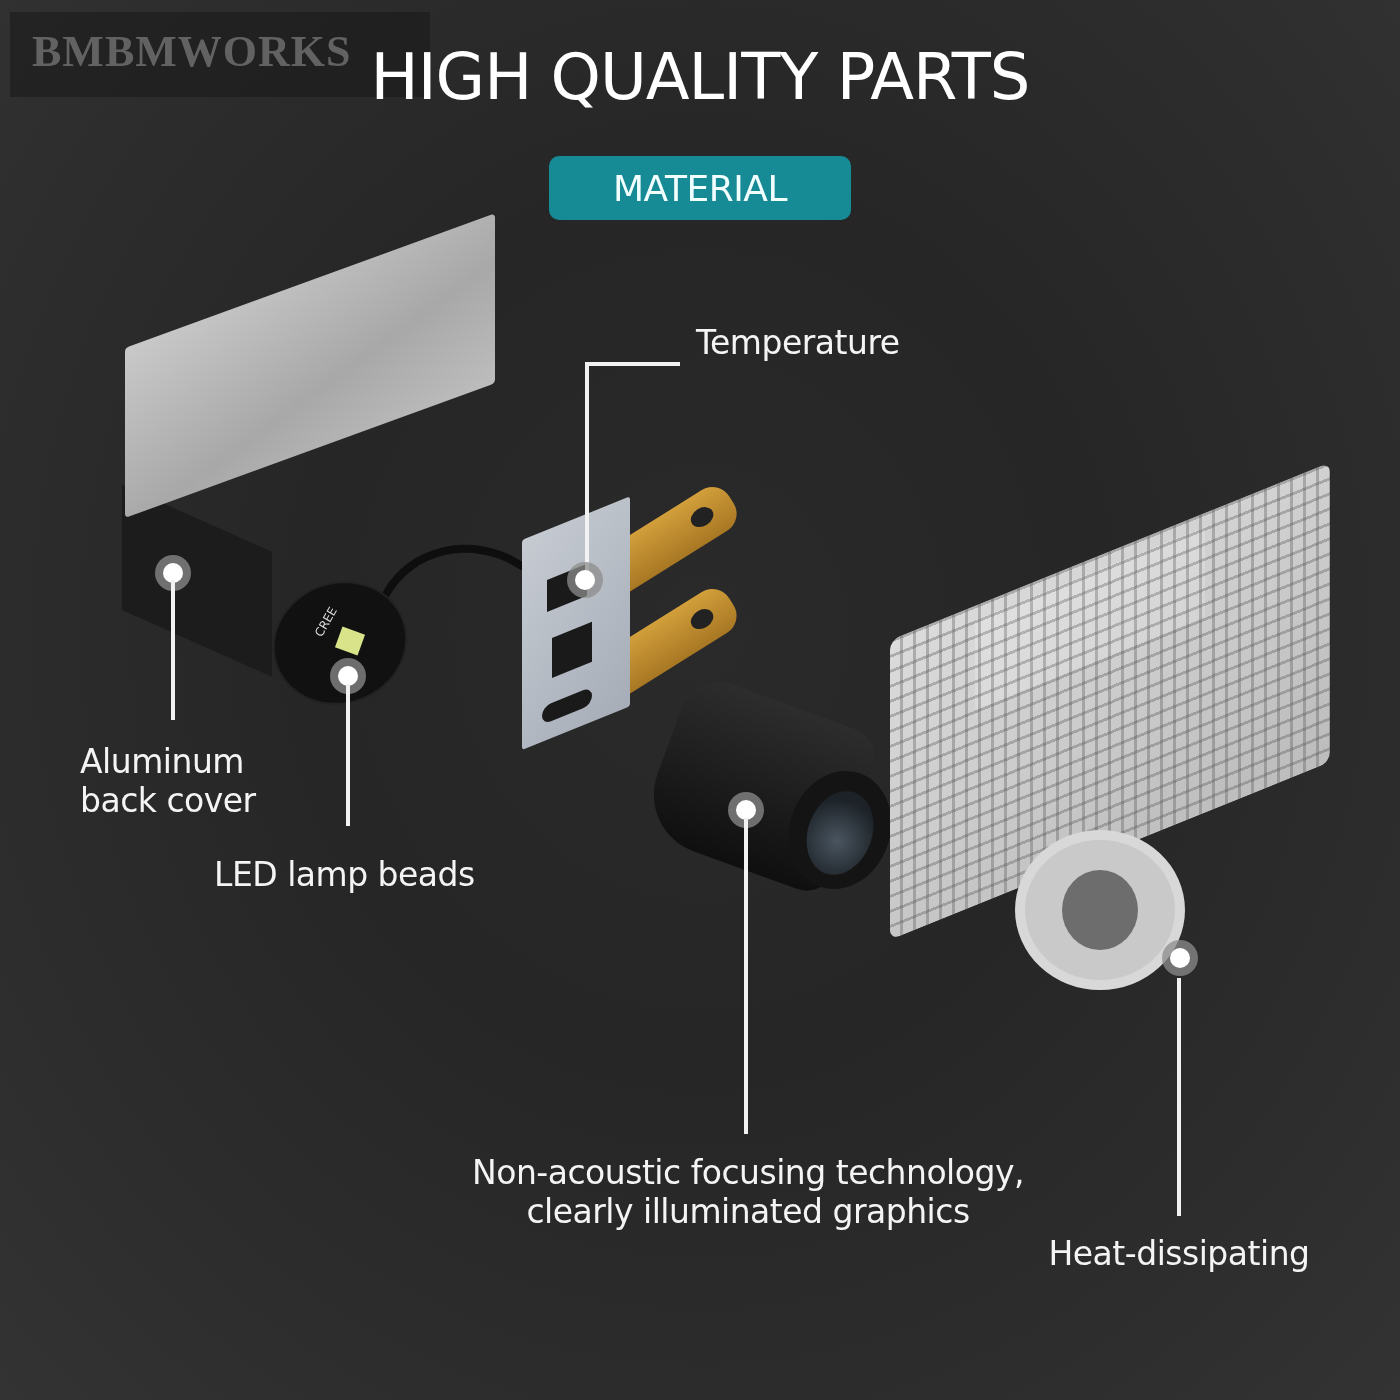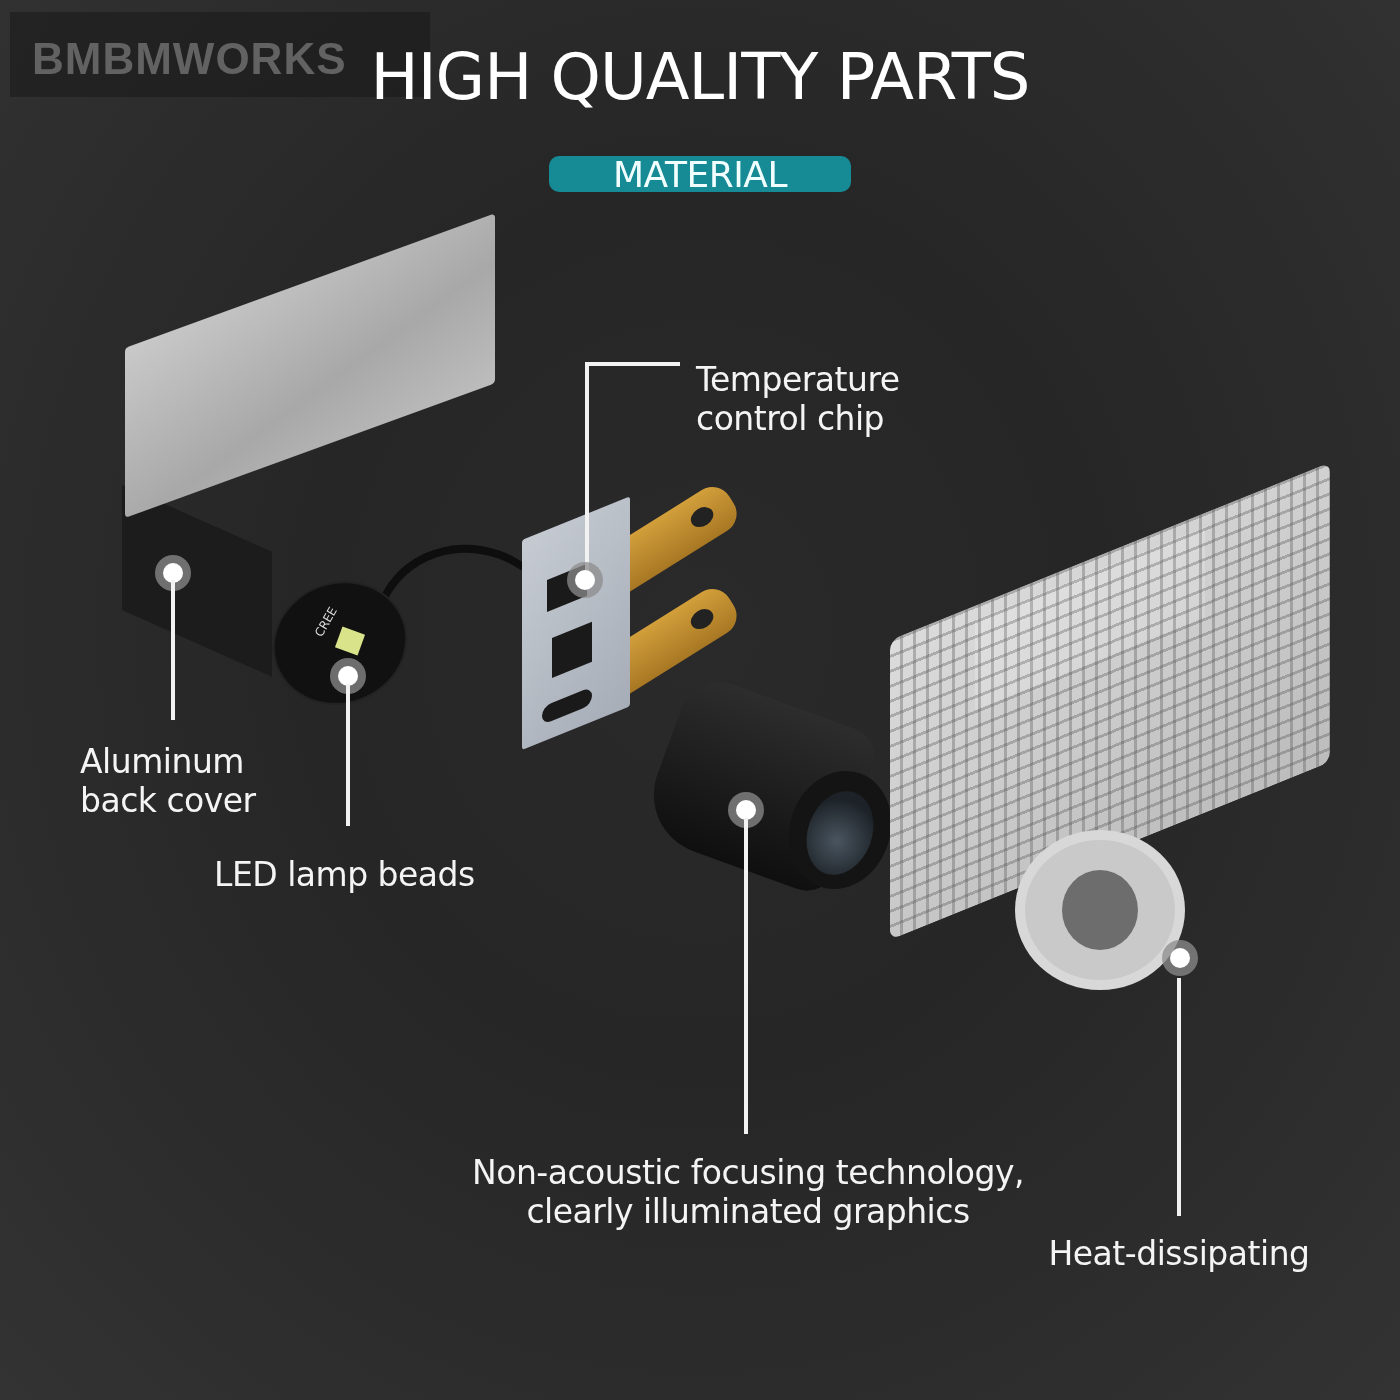--- a/index.html
+++ b/index.html
@@ -13,31 +13,31 @@
     position: relative; width: 1400px; height: 1400px;
     background:
       radial-gradient(ellipse at 50% 45%, #2a2a2b 0%, #262627 40%, #2d2d2e 75%, #333334 100%);
     overflow: hidden;
   }
   .watermark-box {
     position: absolute; left: 10px; top: 12px; width: 420px; height: 85px;
     background: rgba(20,20,20,0.45);
   }
   .watermark {
-    position: absolute; left: 32px; top: 34px;
-    font-family: Liberation Sans, sans-serif; font-weight: bold;
+    position: absolute; left: 32px; top: 26px;
+    font-family: Liberation Serif, serif; font-weight: bold;
     font-size: 44px; letter-spacing: 1px; color: rgba(120,120,120,0.75);
   }
   .title {
     position: absolute; left: 0; width: 1400px; top: 40px; text-align: center;
     font-family: "DejaVu Sans", sans-serif; font-weight: normal;
     font-size: 64px; letter-spacing: -1px; color: #ffffff;
   }
   .badge {
-    position: absolute; left: 549px; top: 156px; width: 302px; height: 36px;
+    position: absolute; left: 549px; top: 156px; width: 302px; height: 64px;
     background: #168a95; border-radius: 10px;
     display: flex; align-items: center; justify-content: center;
     font-size: 36px; color: #f2ffff; letter-spacing: -0.5px;
   }
   .label {
     position: absolute; font-size: 33px; line-height: 39px; color: #f4f4f4;
     letter-spacing: -0.5px; white-space: nowrap;
   }
   .line { position: absolute; background: #f2f2f2; }
   .dot {
@@ -177,23 +177,22 @@
   <div class="part">
     <div class="housing-tab"></div>
     <div class="housing"></div>
     <div class="housing-boss"></div>
     <div class="housing-hole"></div>
   </div>
 
   <div class="line" style="left:585px; top:362px; width:95px; height:4px;"></div>
   <div class="line" style="left:585px; top:362px; width:4px; height:212px;"></div>
   <div class="dot" style="left:575px; top:570px;"></div>
-  <div class="label" style="left:696px; top:323px;margin-top:37px;">
+  <div class="label" style="left:696px; top:323px;">
     <div>Temperature</div>
-    <div>control chip</div>
   </div>
 
   <div class="dot" style="left:163px; top:563px;"></div>
   <div class="line" style="left:171px; top:580px; width:4px; height:140px;"></div>
   <div class="label" style="left:80px; top:742px;">
     <div>Aluminum</div>
     <div>back cover</div>
   </div>
 
   <div class="dot" style="left:338px; top:666px;"></div>

